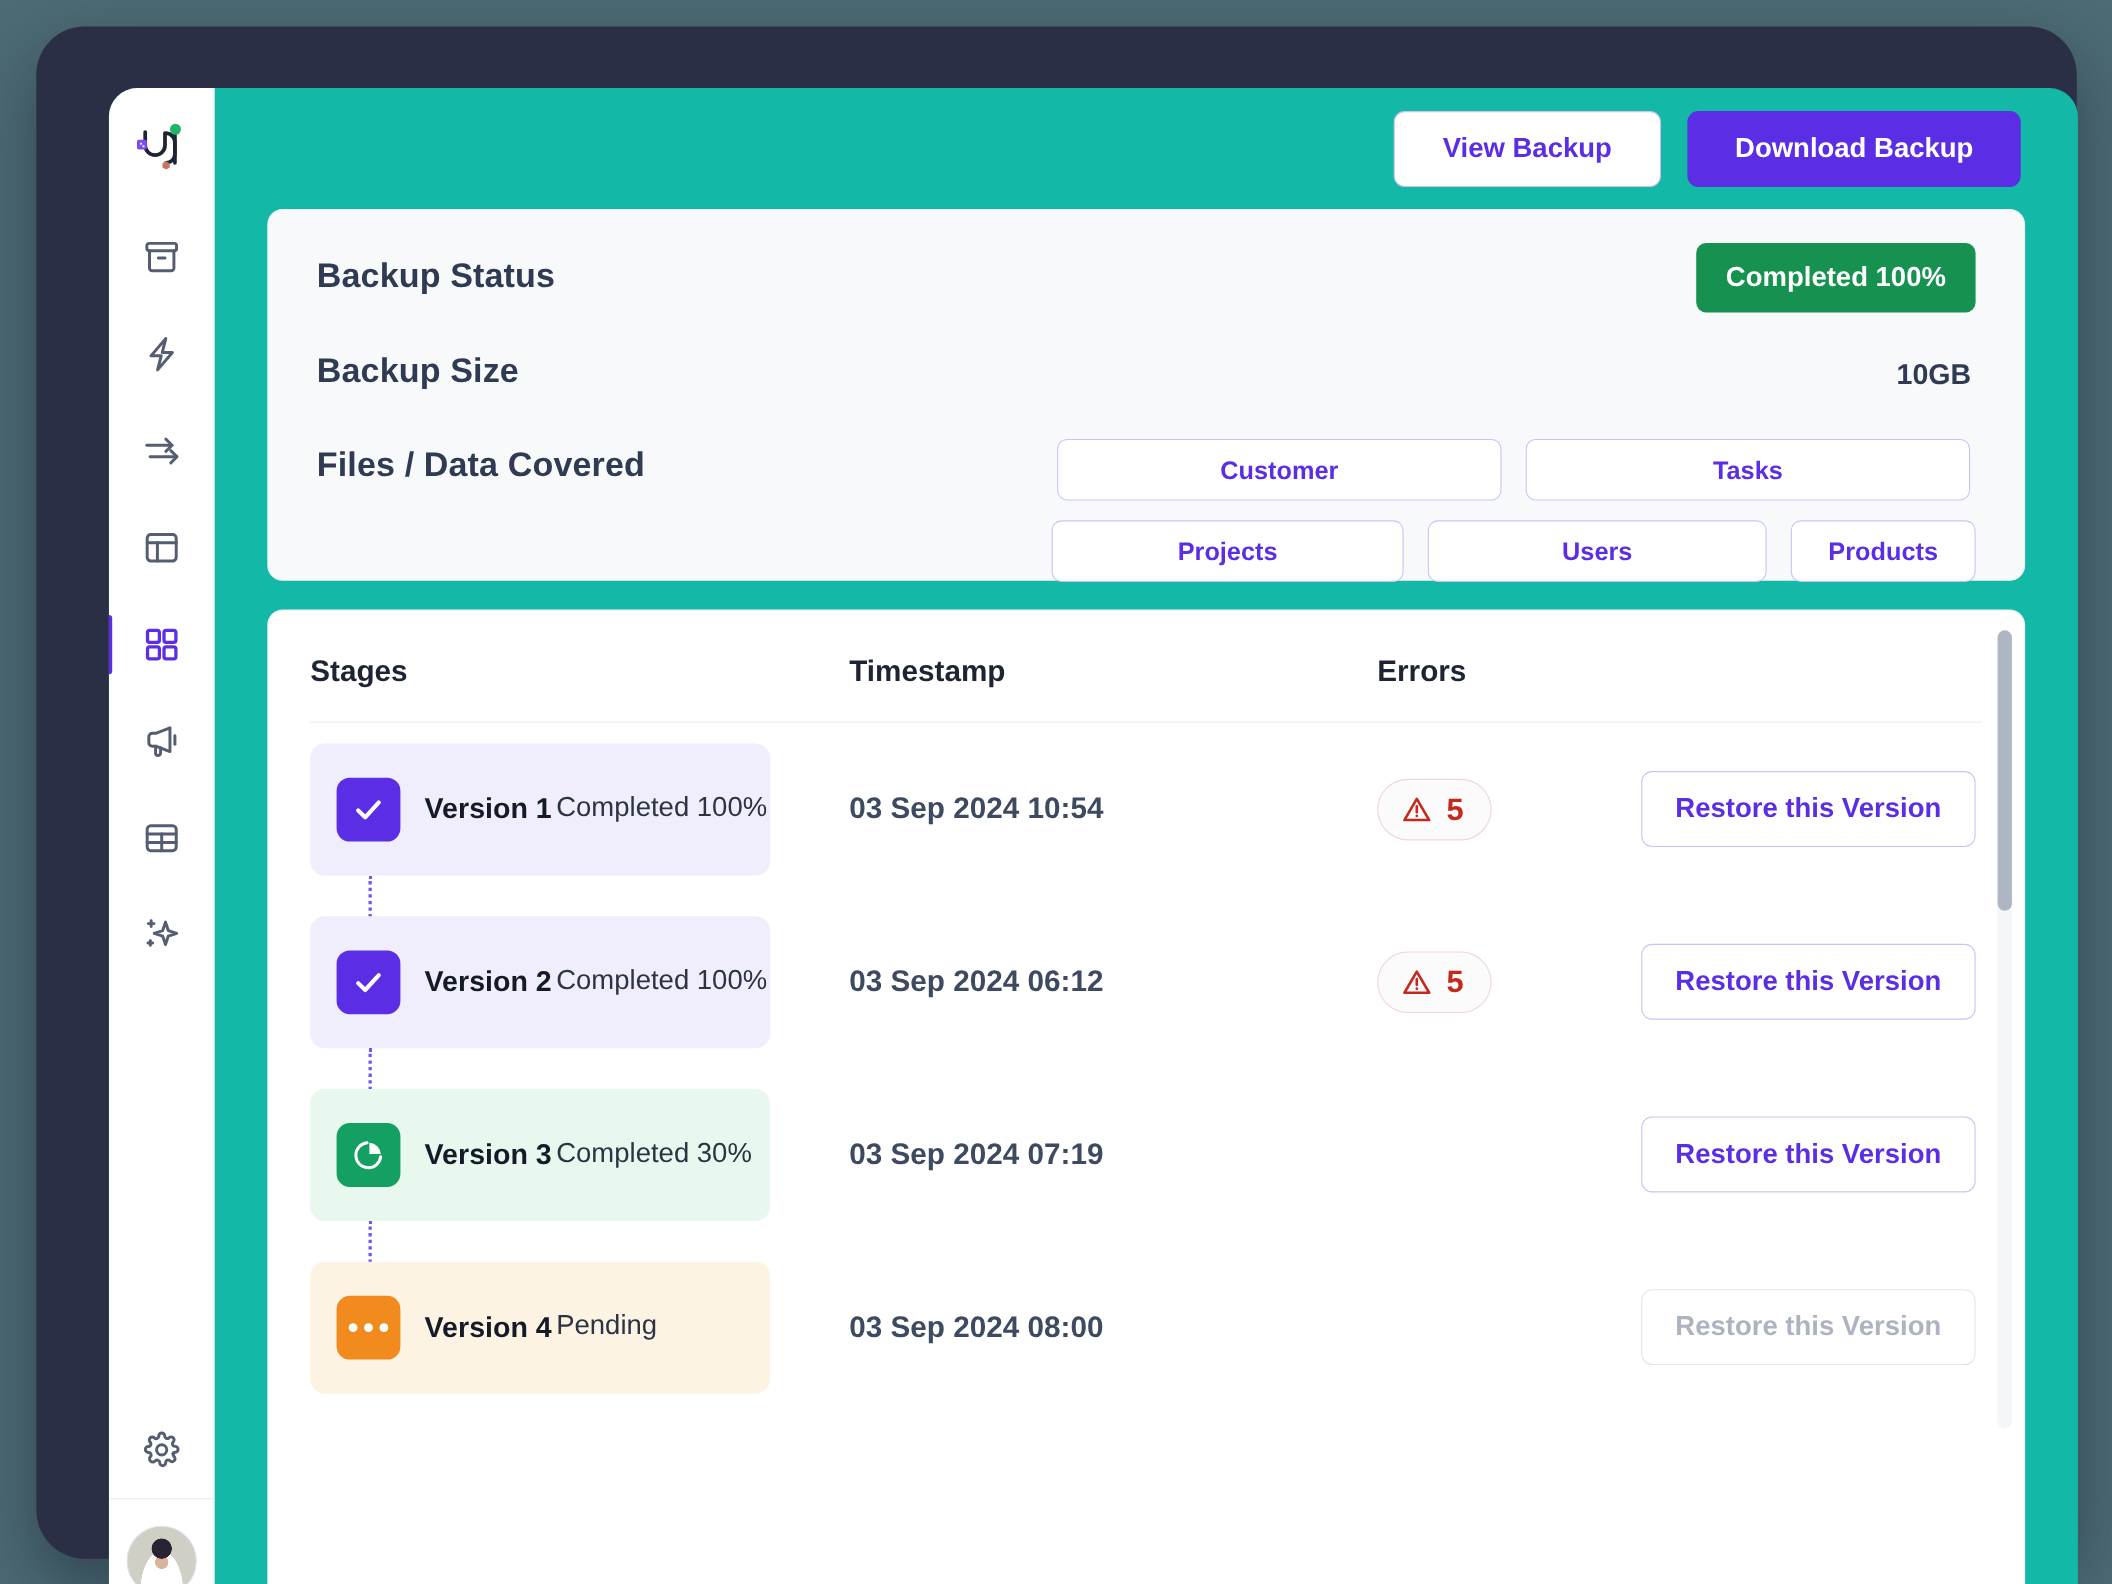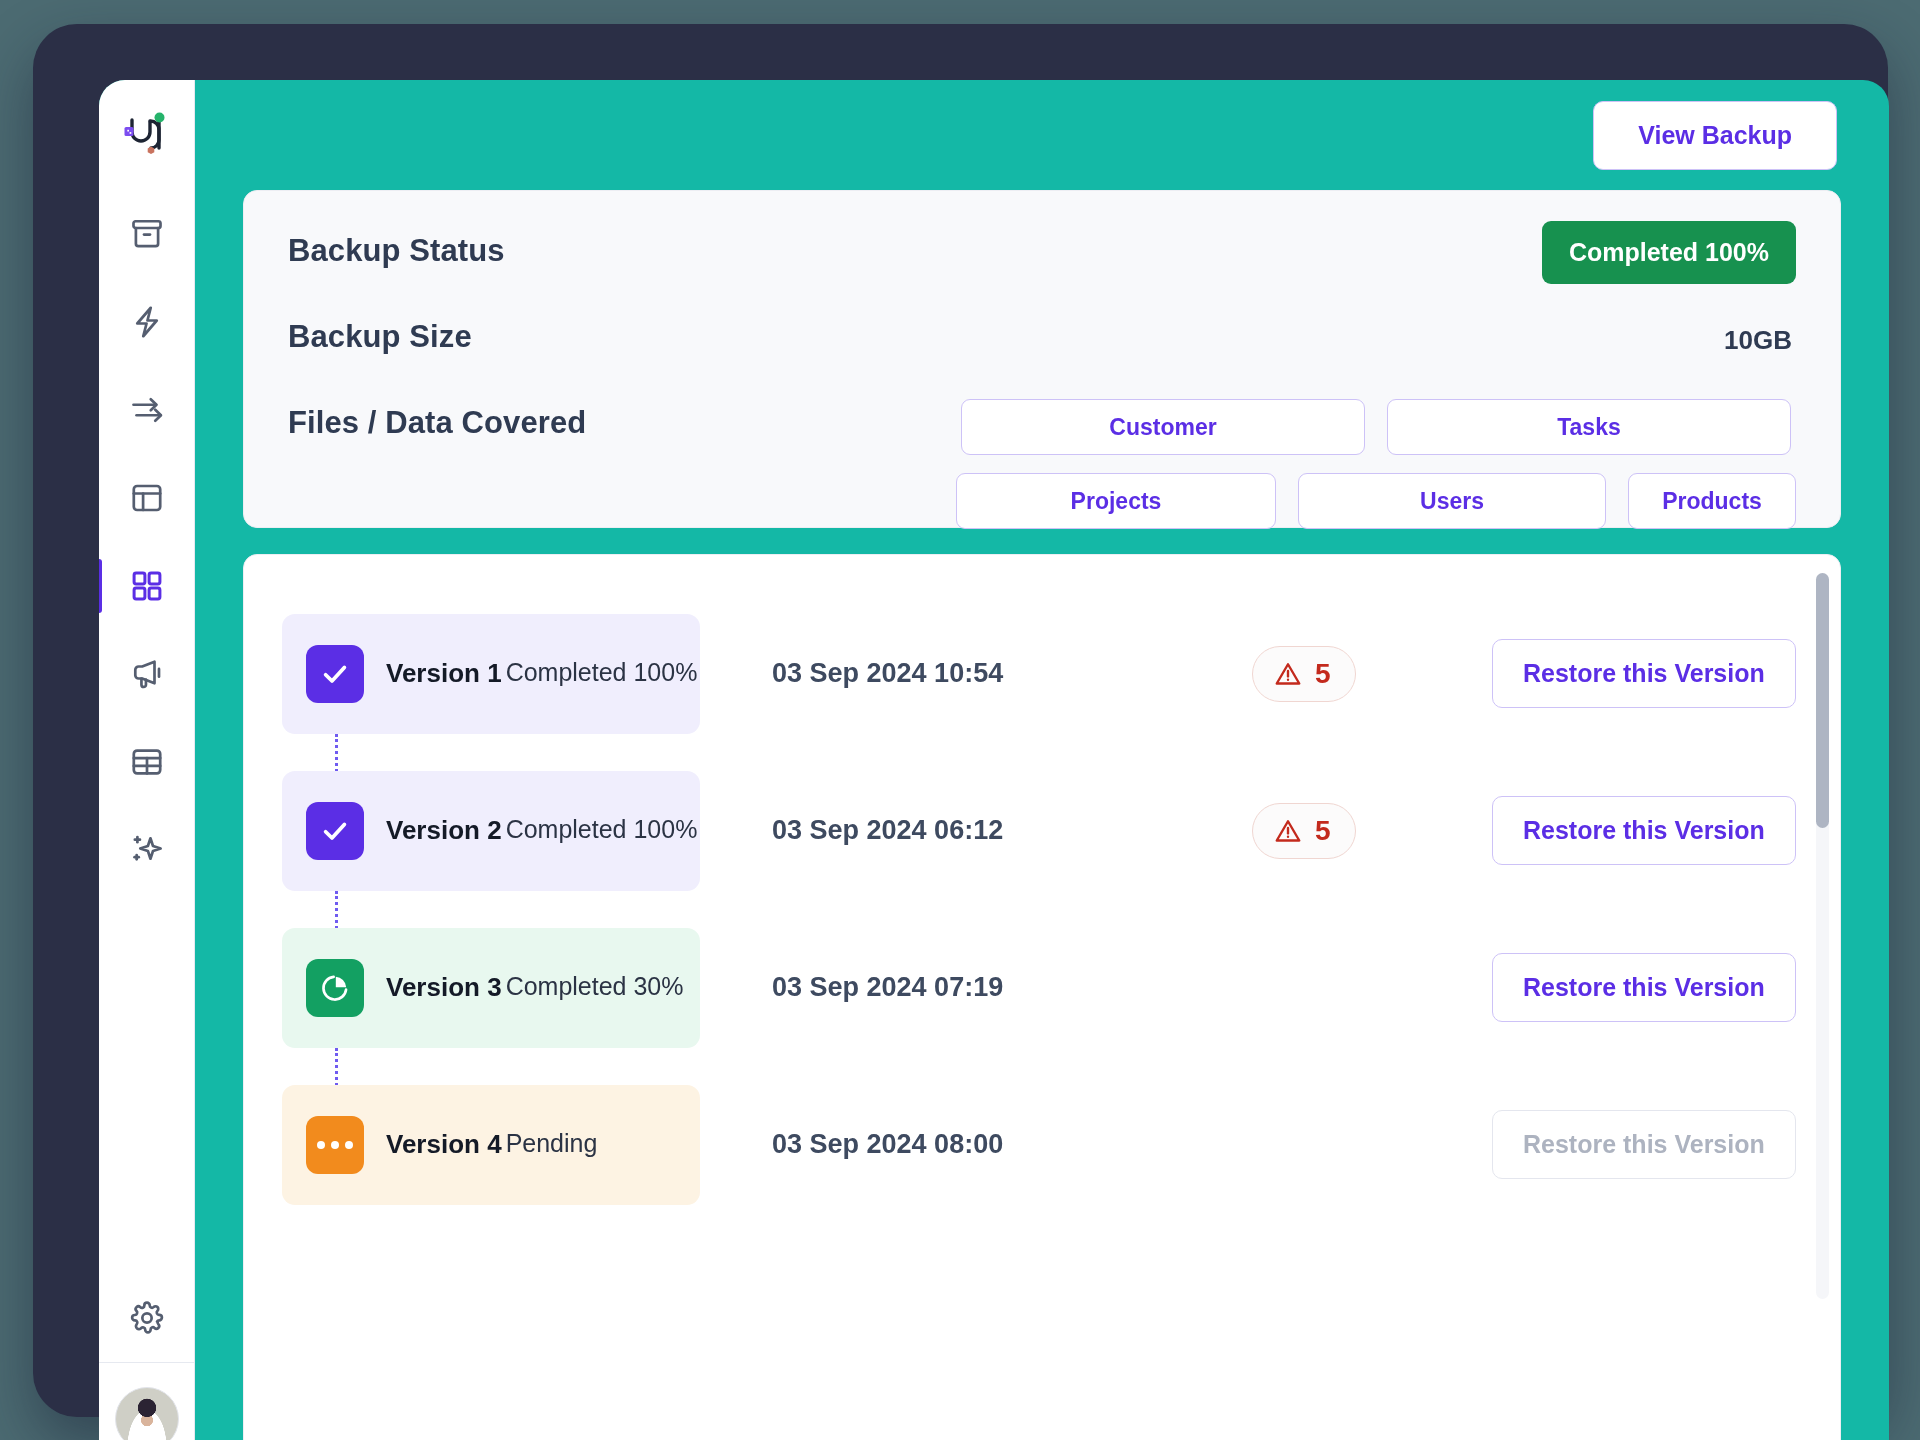--- a/index.html
+++ b/index.html
@@ -343,20 +343,21 @@
         <div class="avatar-wrap">
           <div class="avatar"></div>
         </div>
       </div>
     </aside>
 
     <section class="main">
 
       <div class="topbar">
         <button class="btn btn-outline">View Backup</button>
+        <button class="btn btn-primary">Download Backup</button>
       </div>
 
       <div class="summary">
 
         <div class="sum-row row1">
           <div class="sum-label">Backup Status</div>
           <div class="sum-right">
             <div class="status-pill">Completed 100%</div>
           </div>
         </div>
@@ -376,20 +377,26 @@
             <div class="tag w-proj">Projects</div>
             <div class="tag w-users">Users</div>
             <div class="tag w-prod">Products</div>
           </div>
         </div>
       </div>
 
       <div class="table-card">
         <div class="table-inner">
 
+          <div class="thead">
+            <div class="th col-stage">Stages</div>
+            <div class="th col-time">Timestamp</div>
+            <div class="th col-err">Errors</div>
+            <div class="th col-act"></div>
+          </div>
 
           <div class="rows">
 
             <div class="trow">
               <div class="col-stage">
                 <div class="stage-chip chip-purple">
                   <div class="chip-icon ic-purple">
                     <svg width="30" height="30" viewBox="0 0 24 24" fill="none" stroke="#fff" stroke-width="3" stroke-linecap="round" stroke-linejoin="round">
                       <path d="M4.5 12.6 9.6 17.6 19.5 6.8"></path>
                     </svg>

